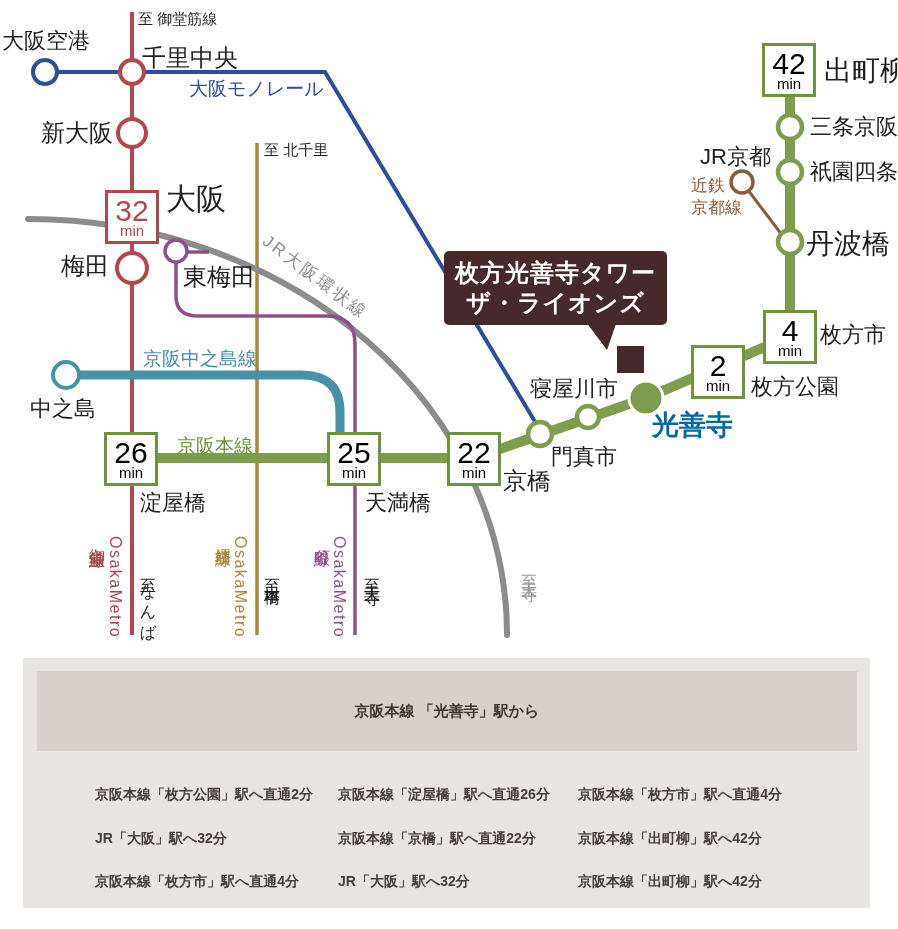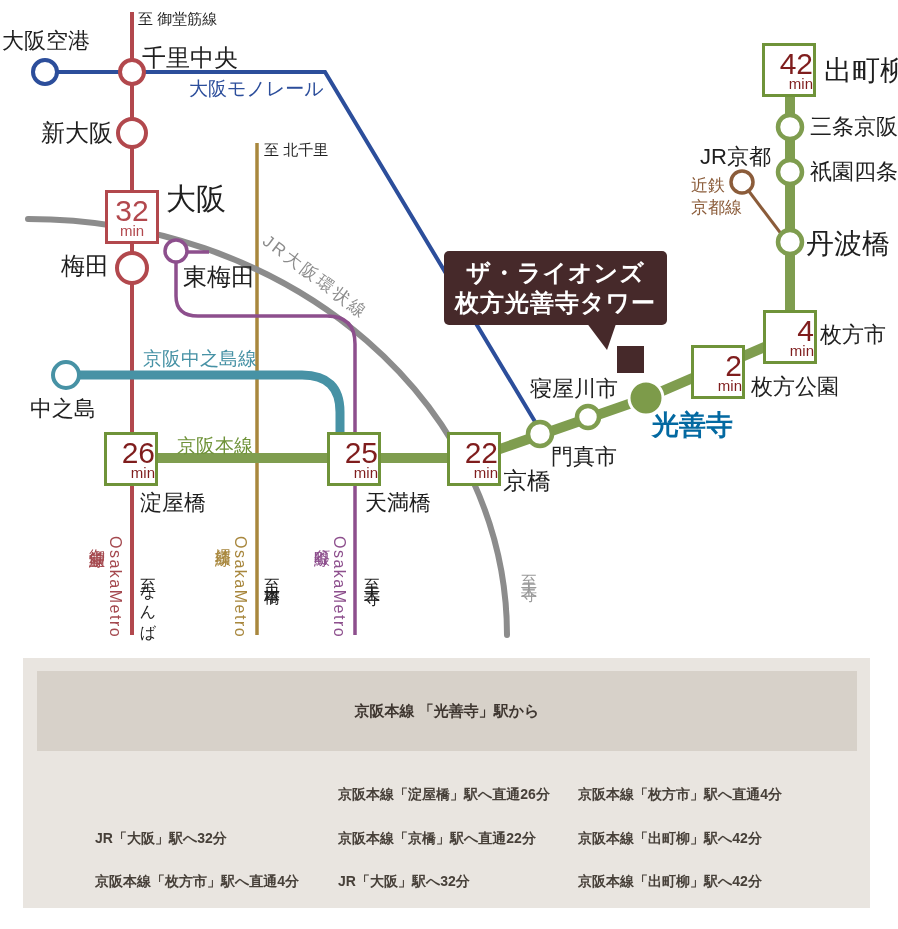--- a/index.html
+++ b/index.html
@@ -12,21 +12,21 @@
   .c-blue{color:#2c4e9b;} .c-teal{color:#4792a5;} .c-green{color:#6f9339;}
   .c-red{color:#a4484e;} .c-gold{color:#a8873d;} .c-purple{color:#8d4f8d;}
   .c-brown{color:#8b5c3a;} .c-gray{color:#8c8c8c;}
   .kozenji-big{color:#0369a1;font-weight:bold;font-size:27px;}
   .rot{transform:rotate(37deg);transform-origin:0 0;letter-spacing:3px;}
   .v{position:absolute;writing-mode:vertical-rl;text-orientation:mixed;
      font-size:16px;letter-spacing:1.5px;white-space:nowrap;font-weight:500;}
   .min-box{position:absolute;width:54px;height:54px;background:#fff;border:3px solid;
      box-sizing:border-box;display:flex;flex-direction:column;align-items:center;justify-content:center;}
   .min-box.red{border-color:#b2484d;color:#b2484d;}
-  .min-box.green{border-color:#6f9339;color:#7f1d1d;align-items:flex-end;}
+  .min-box.green{border-color:#6f9339;color:#000000;}
   .min-val{font-size:30px;line-height:27px;}
   .min-unit{font-size:15px;line-height:13px;}
   .property{position:absolute;left:444px;top:251px;width:223px;height:74px;background:#46292a;
      border-radius:5px;display:flex;flex-direction:column;align-items:center;justify-content:center;
      color:#fff;font-size:24px;font-weight:bold;line-height:1.25;letter-spacing:1px;}
   .panel{position:absolute;left:23px;top:658px;width:847px;height:250px;background:#e9e5e0;}
   .panel-header{position:absolute;left:14px;top:13px;width:820px;height:80px;background:#d7d1c9;
      display:flex;align-items:center;justify-content:center;font-size:15px;font-weight:600;color:#3e3630;}
   .cell{position:absolute;font-size:14px;font-weight:600;color:#474039;white-space:nowrap;}
 </style>
@@ -59,22 +59,22 @@
     <circle cx="790" cy="172" r="12" fill="#fff" stroke="#7f9d4f" stroke-width="4.5"></circle>
     <circle cx="790" cy="127" r="12" fill="#fff" stroke="#7f9d4f" stroke-width="4.5"></circle>
     <circle cx="742" cy="182" r="11" fill="#fff" stroke="#8b5c3a" stroke-width="3.5"></circle>
     <circle cx="646" cy="398" r="17" fill="#7d9b4a" stroke="#ffffff" stroke-width="3"></circle>
 
     <polygon points="583,318 618,318 607,350" fill="#46292a"></polygon>
     <rect x="617" y="346" width="27" height="27" fill="#46292a"></rect>
   </svg>
 
   <div class="property">
+    <div>枚方光善寺タワー</div>
     <div>ザ・ライオンズ</div>
-    <div>枚方光善寺タワー</div>
   </div>
 
   <div class="min-box red" style="left:105px;top:190px;">
     <div class="min-val">32</div>
     <div class="min-unit">min</div>
   </div>
   <div class="min-box green" style="left:104px;top:432px;">
     <div class="min-val">26</div>
     <div class="min-unit">min</div>
   </div>
@@ -134,20 +134,21 @@
   <div class="v c-gold" style="left:212px;top:536px;">堺筋線</div>
   <div class="v c-gold" style="left:231px;top:536px;">OsakaMetro</div>
   <div class="v" style="left:261px;top:566px;color:#1f1f1f;">至 日本橋</div>
   <div class="v c-purple" style="left:311px;top:536px;">谷町線</div>
   <div class="v c-purple" style="left:330px;top:536px;">OsakaMetro</div>
   <div class="v" style="left:361px;top:566px;color:#1f1f1f;">至 天王寺</div>
   <div class="v" style="left:518px;top:562px;color:#9a9a9a;">至 天王寺</div>
 
   <div class="panel">
     <div class="panel-header">京阪本線 「光善寺」駅から</div>
+    <div class="cell" style="left:72px;top:128px;">京阪本線「枚方公園」駅へ直通2分</div>
     <div class="cell" style="left:315px;top:128px;">京阪本線「淀屋橋」駅へ直通26分</div>
     <div class="cell" style="left:555px;top:128px;">京阪本線「枚方市」駅へ直通4分</div>
     <div class="cell" style="left:72px;top:172px;">JR「大阪」駅へ32分</div>
     <div class="cell" style="left:315px;top:172px;">京阪本線「京橋」駅へ直通22分</div>
     <div class="cell" style="left:555px;top:172px;">京阪本線「出町柳」駅へ42分</div>
     <div class="cell" style="left:72px;top:215px;">京阪本線「枚方市」駅へ直通4分</div>
     <div class="cell" style="left:315px;top:215px;">JR「大阪」駅へ32分</div>
     <div class="cell" style="left:555px;top:215px;">京阪本線「出町柳」駅へ42分</div>
   </div>
 

